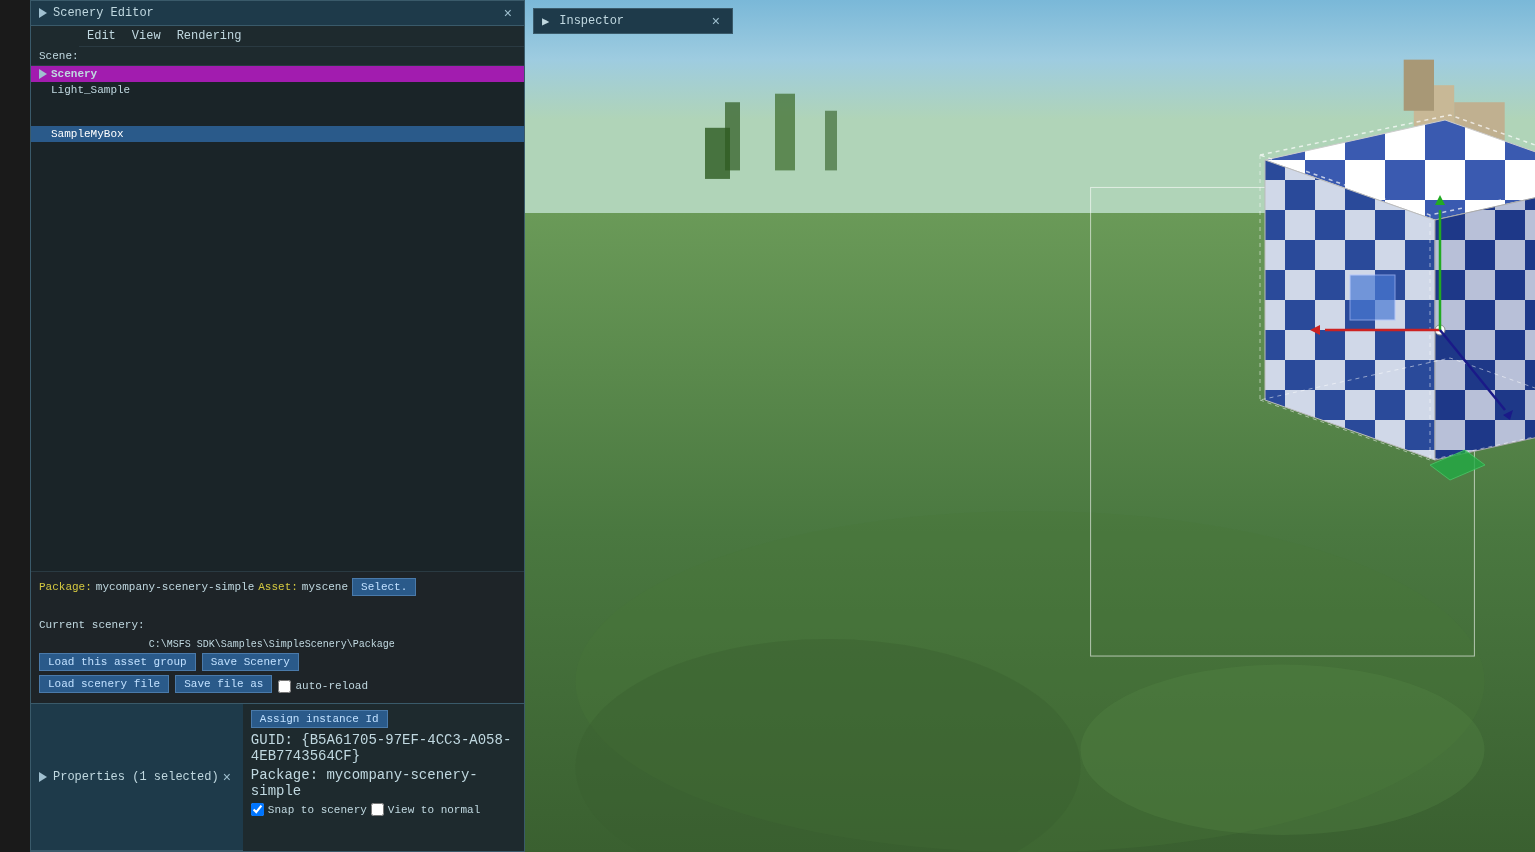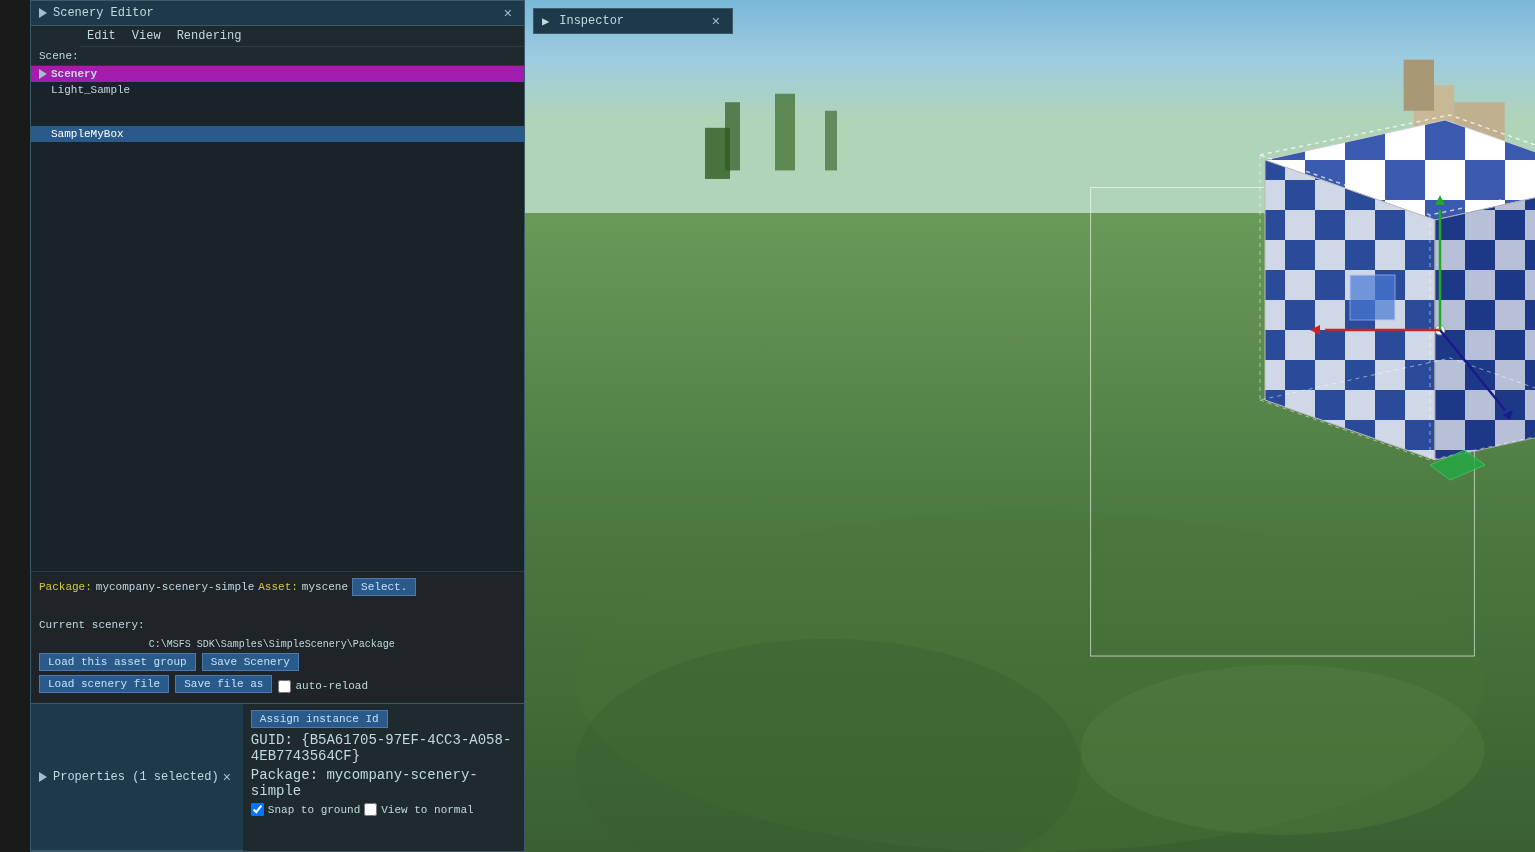--- a/index.html
+++ b/index.html
@@ -334,21 +334,21 @@
         <div class="props-line">
           <span>GUID:</span>
           <span>{B5A61705-97EF-4CC3-A058-4EB7743564CF}</span>
         </div>
         <div class="props-line">
           <span>Package:</span>
           <span>mycompany-scenery-simple</span>
         </div>
         <div class="checkbox-row">
           <input type="checkbox" checked="" style="">
-          <span>Snap to ground</span>
+          <span>Snap to scenery</span>
           <input type="checkbox" style="">
           <span>View to normal</span>
         </div>
       </div>
     </div>
   </div>
 
   <div class="viewport">
 
     <div class="landscape">

